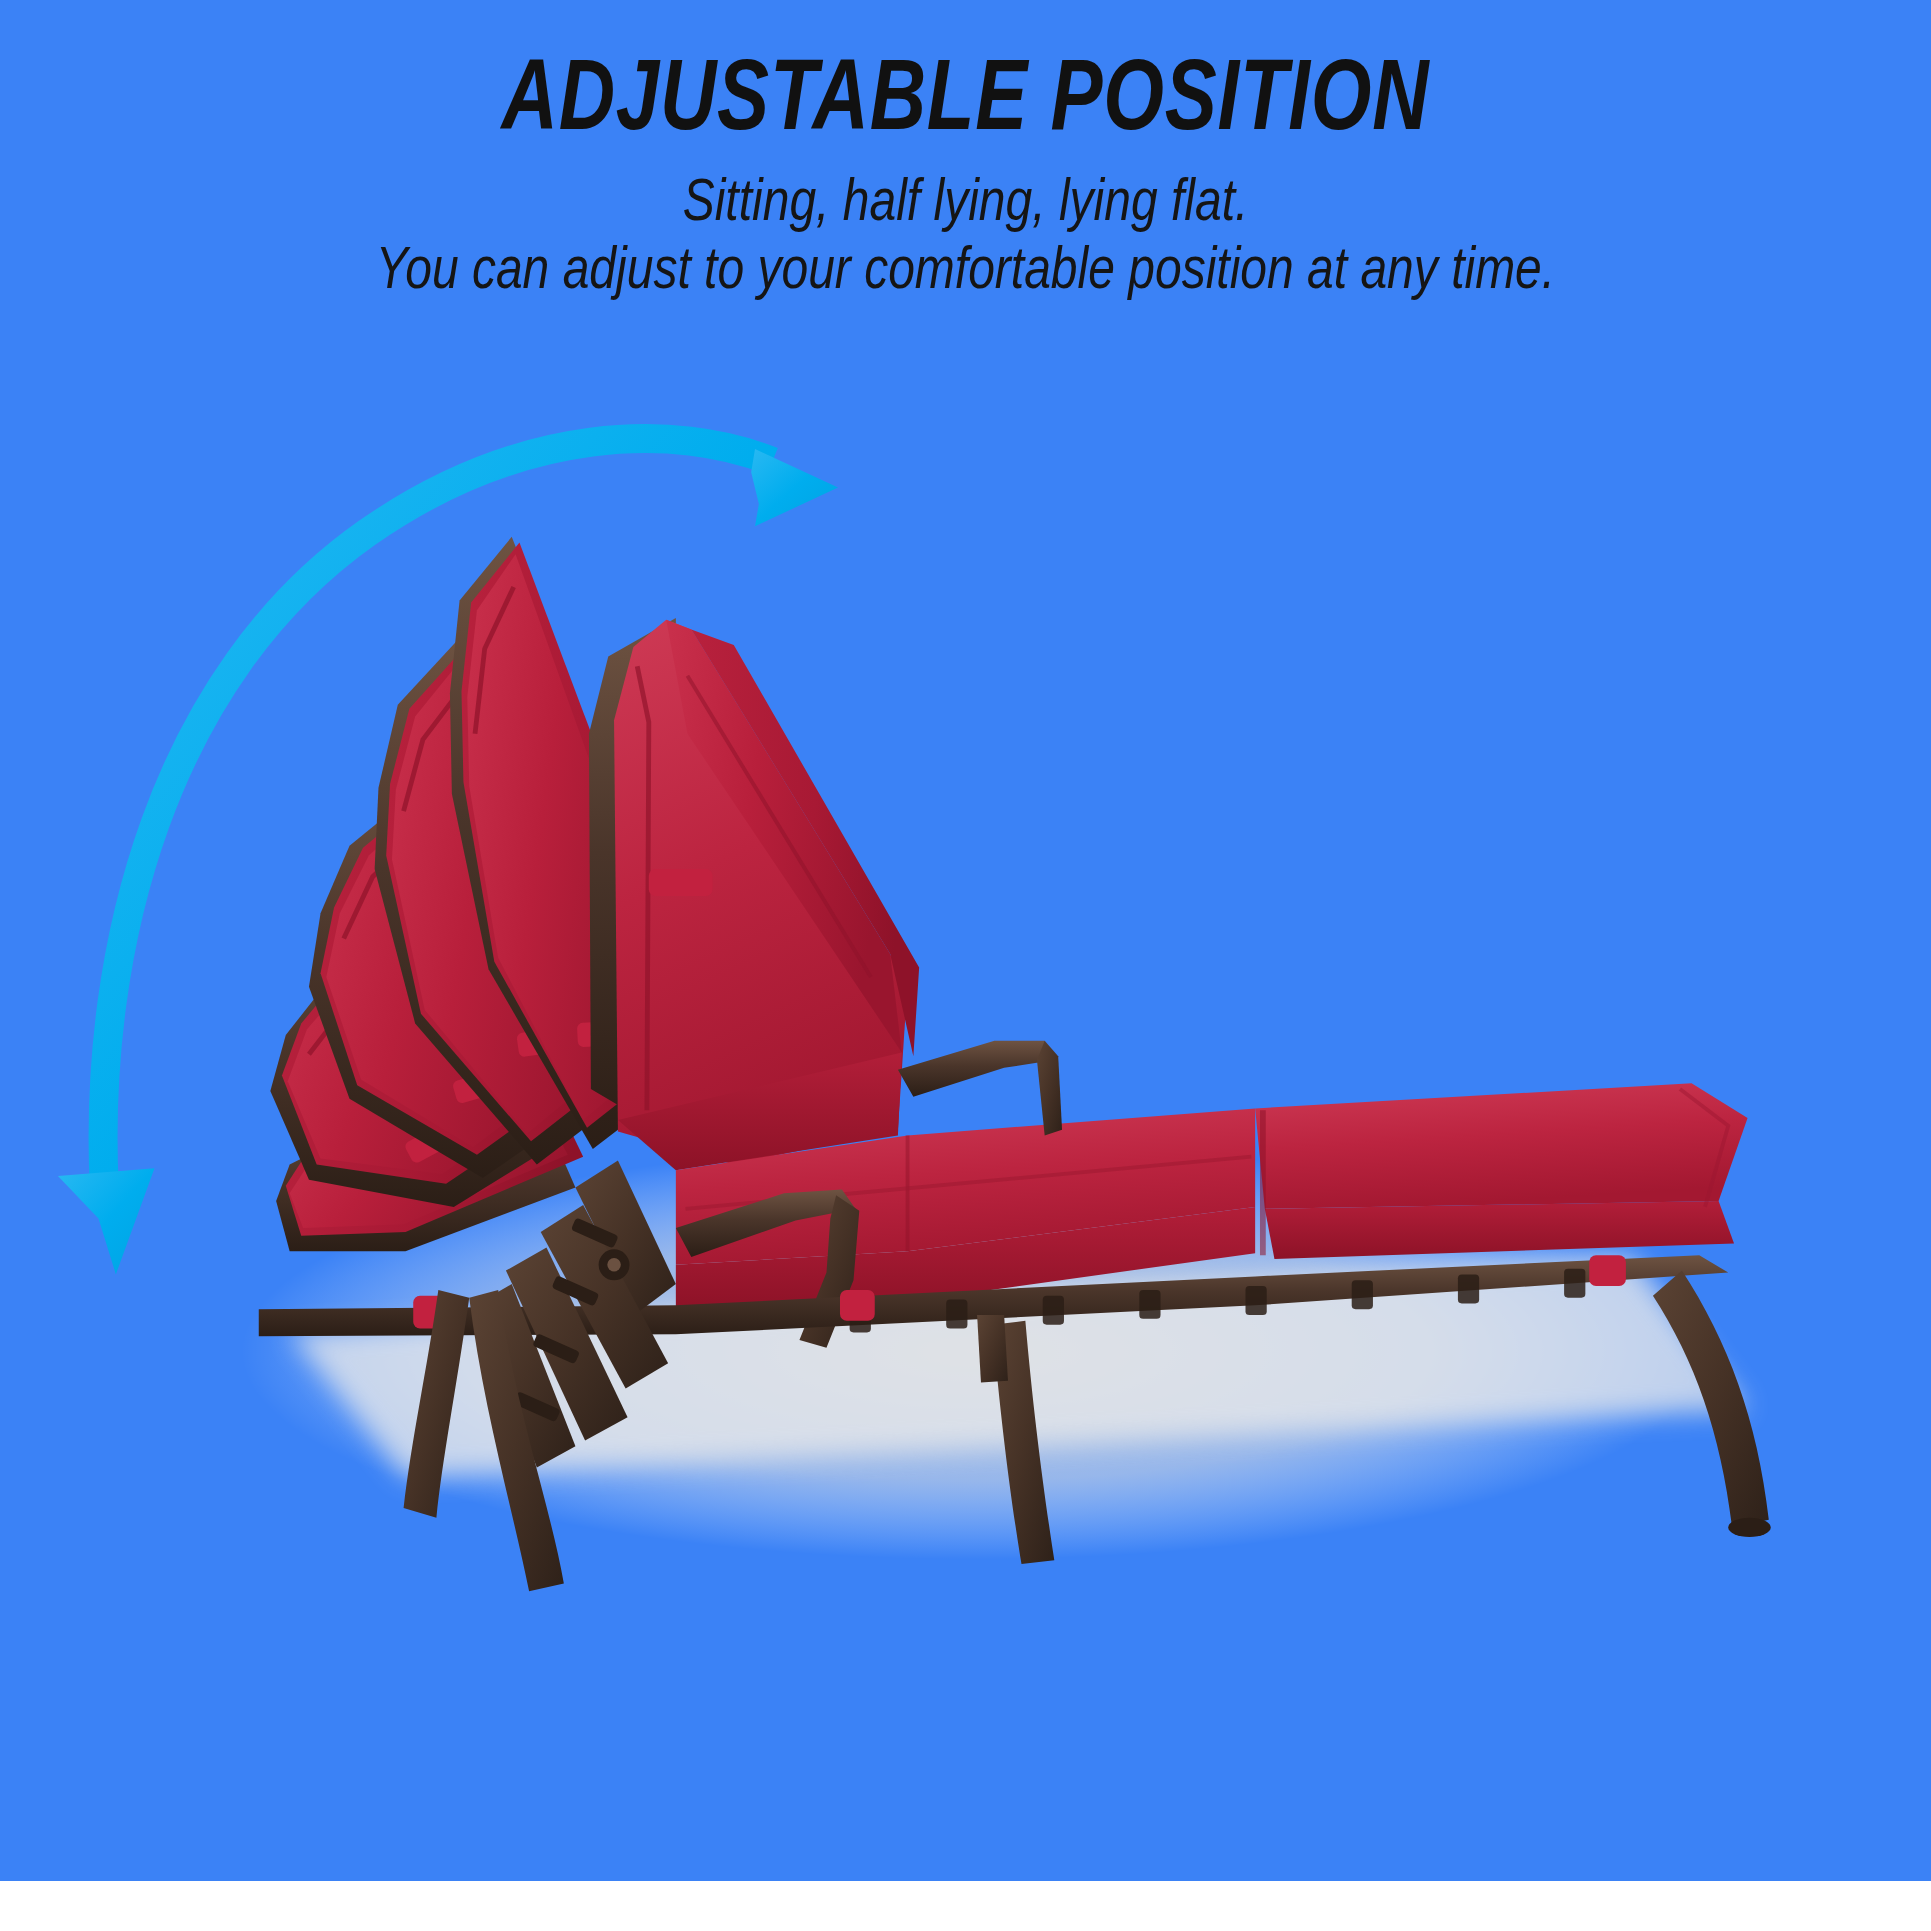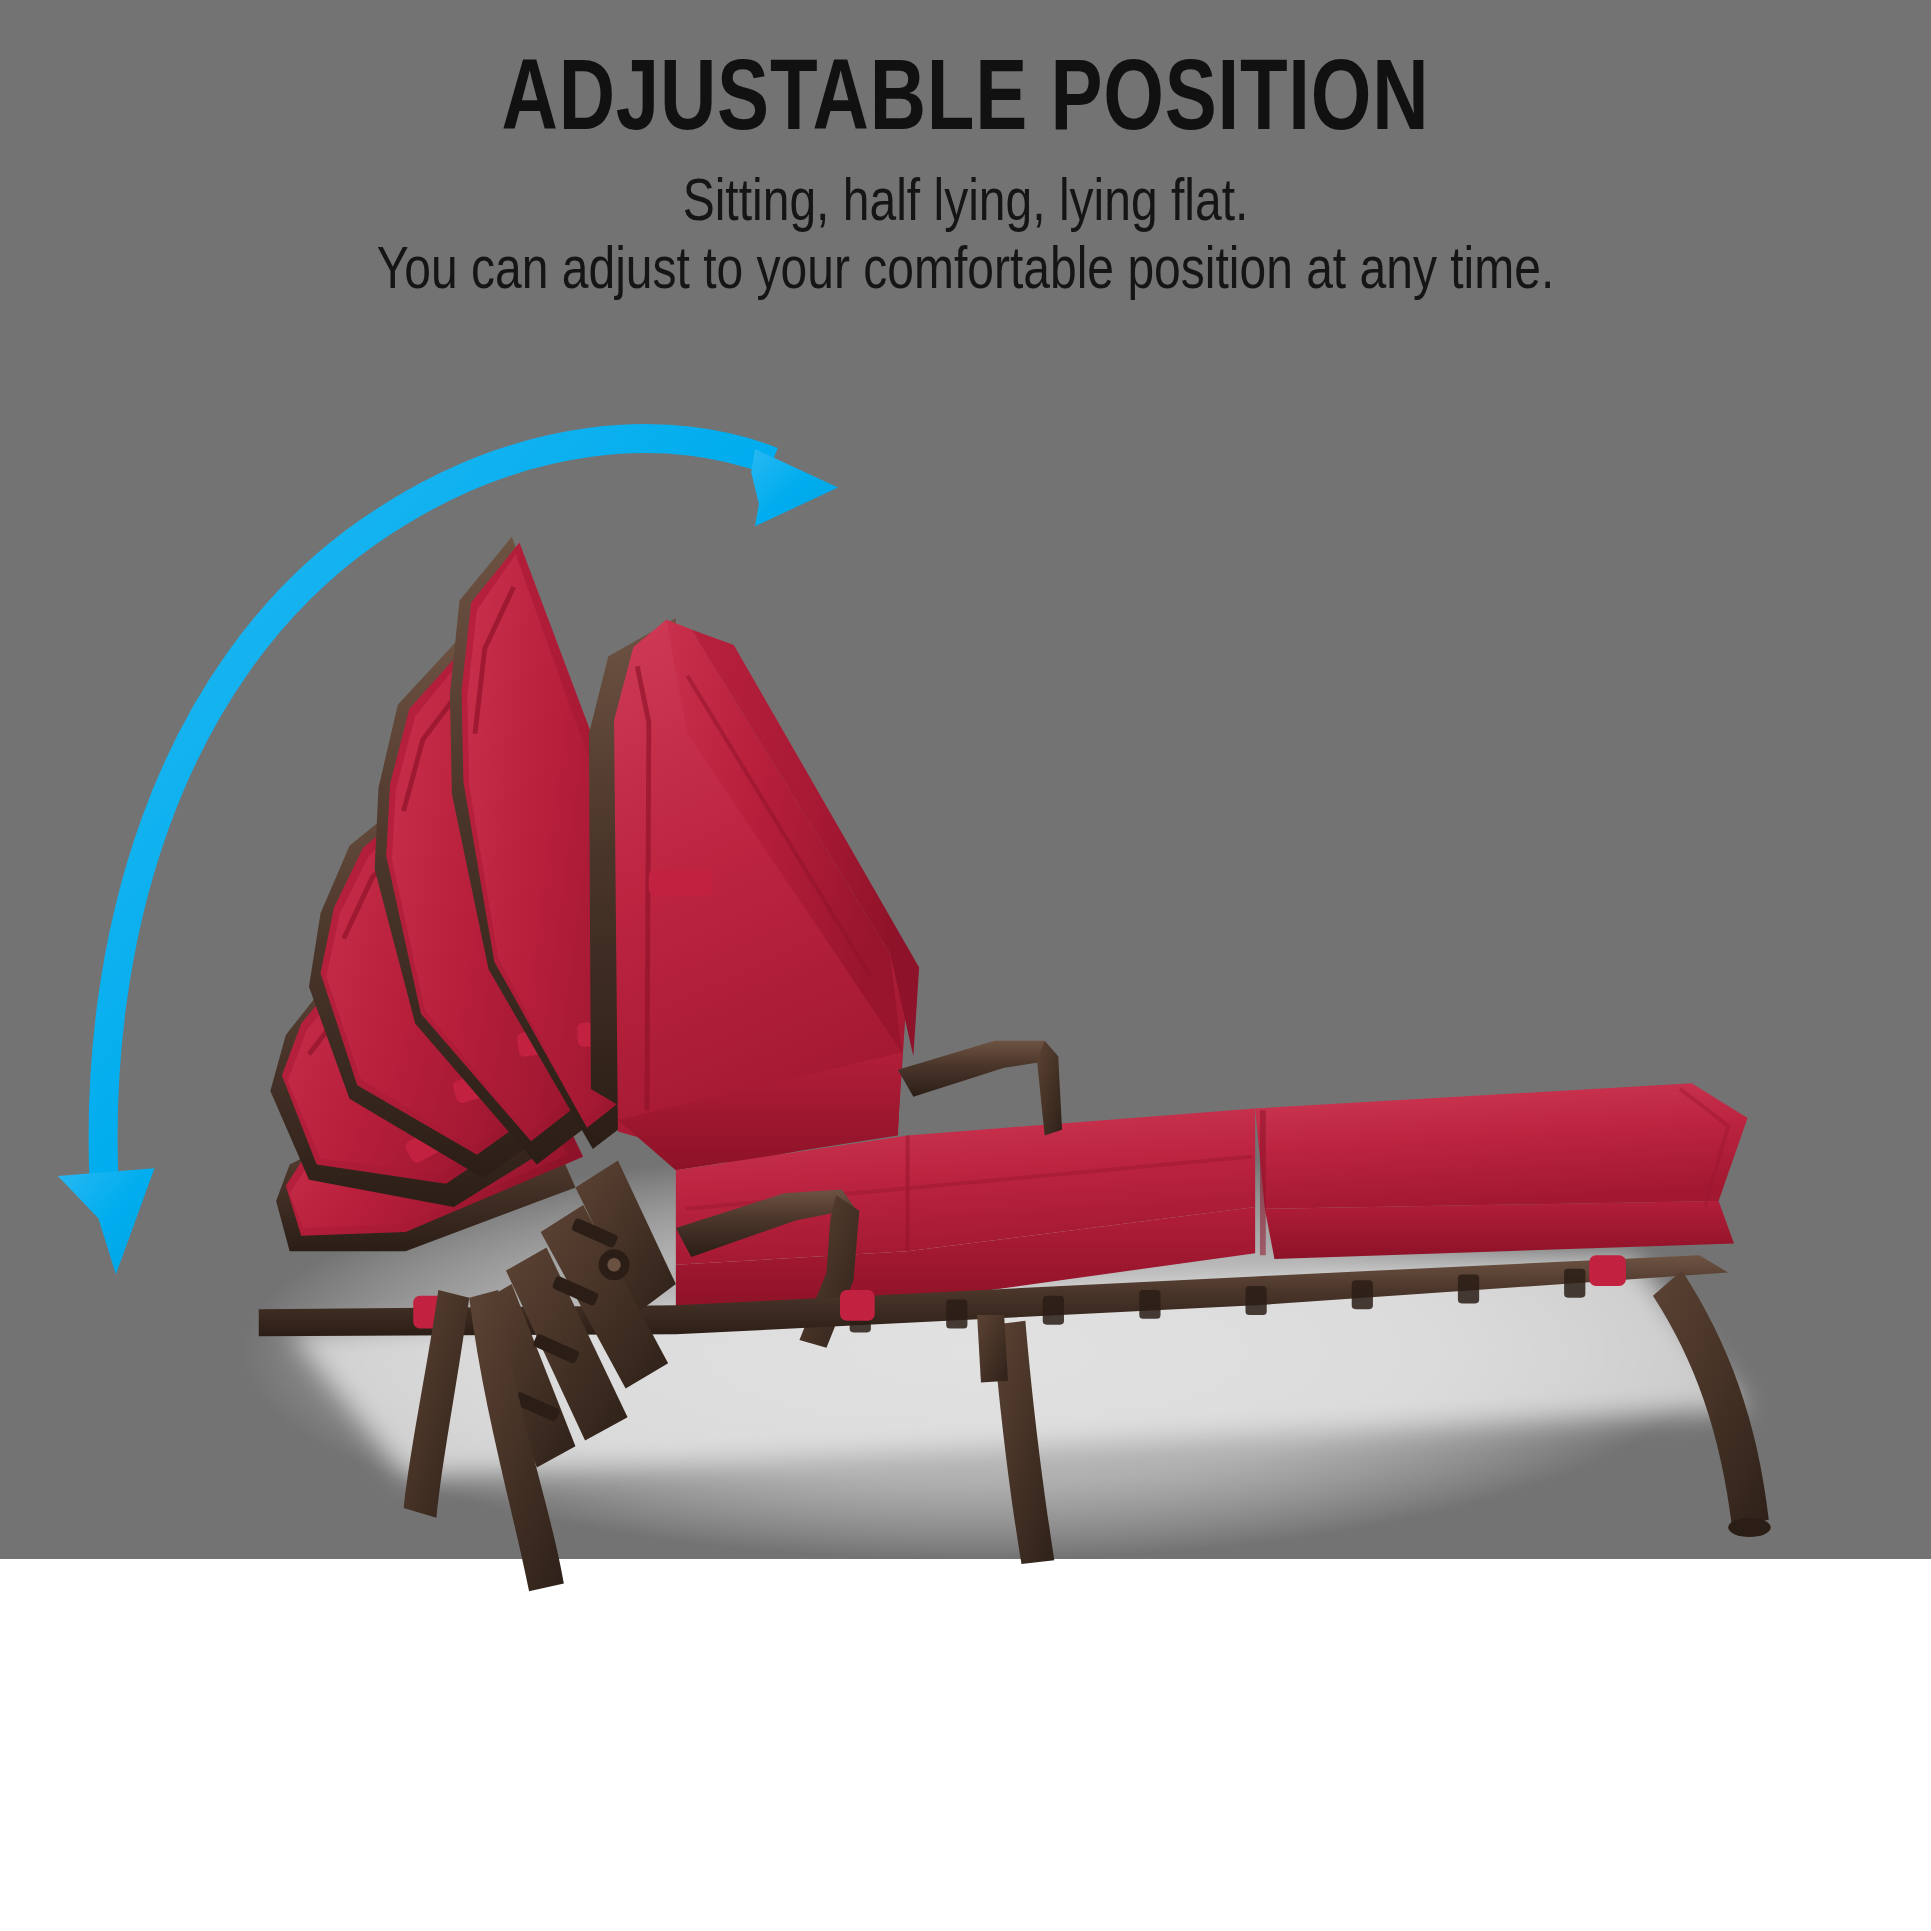--- a/index.html
+++ b/index.html
@@ -3,21 +3,21 @@
 <meta charset="utf-8">
 <style>
   html,body{margin:0;padding:0;}
   body{
     width:1931px;height:1931px;
     background:#ffffff;
     font-family:"Liberation Sans", sans-serif;
     overflow:hidden;
     position:relative;
   }
-  #stage{position:absolute;inset:0;width:1931px;height:1559px;background:#737373;}
+  #stage{position:absolute;inset:0;width:1931px;height:1881px;background:#3b82f6;font-style:italic;}
 
   
   .textblock{position:absolute;left:0;top:0;width:1931px;text-align:center;}
   .title{
     font-family:"Liberation Sans", sans-serif;
     font-weight:700;
     font-size:100px;
     letter-spacing:1px;
     color:#111111;
     line-height:1.0;

